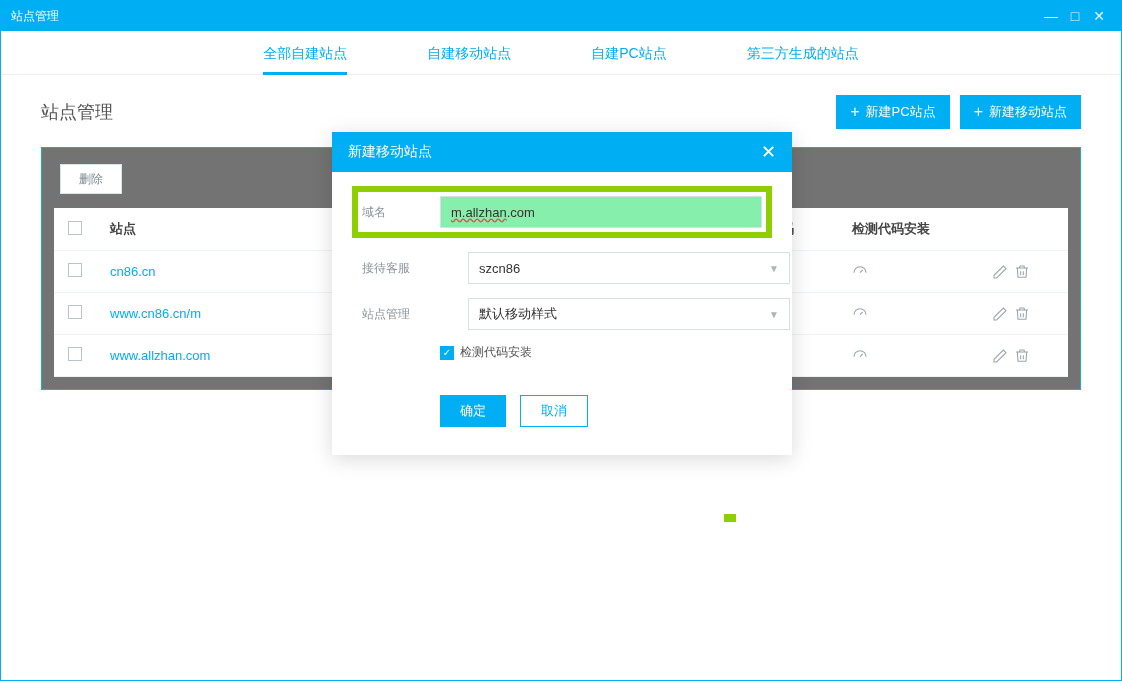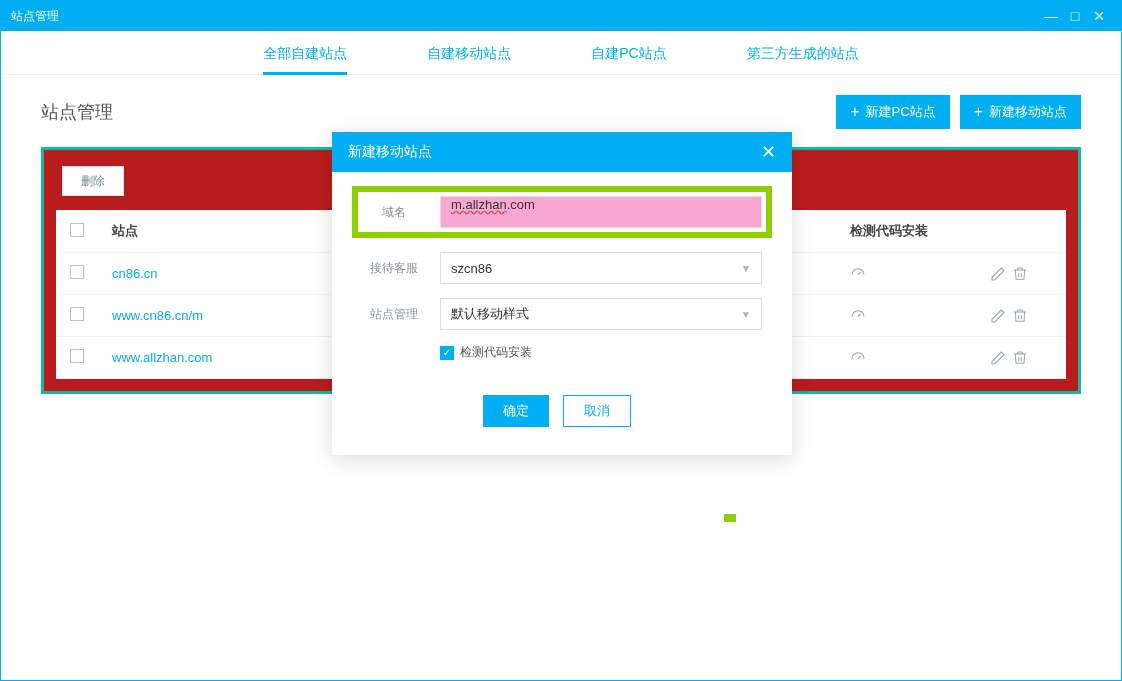--- a/index.html
+++ b/index.html
@@ -14,51 +14,51 @@
 .tabs .tab { cursor: pointer; height: 44px; line-height: 44px; }
 .tabs .tab.active { border-bottom: 3px solid #00aef3; font-weight: 500; }
 
 .page { padding: 20px 40px; }
 .page-head { display: flex; align-items: center; margin-bottom: 18px; }
 .page-head h2 { font-size: 18px; color: #555; font-weight: 500; }
 .page-head .spacer { flex: 1; }
 .btn-primary { background: #00aef3; color: #fff; border: none; height: 34px; padding: 0 14px; font-size: 13px; cursor: pointer; display: inline-flex; align-items: center; gap: 6px; margin-left: 10px; }
 .btn-primary .plus { font-size: 16px; line-height: 1; }
 
-.panel { background: #b91c1c; border: 3px solid #14b8a6; padding: 12px; }
+.panel { background: #737373; border: 1px solid #14b8a6; padding: 12px; }
 .panel .toolbar { padding: 4px 6px 14px 6px; }
 .btn-light { background: #fff; border: 1px solid #d9e4ea; color: #7a8a94; height: 30px; padding: 0 18px; font-size: 12px; cursor: pointer; }
 
 .table { background: #fff; width: 100%; border-collapse: collapse; }
 .table th, .table td { text-align: left; font-size: 13px; padding: 12px 14px; border-bottom: 1px solid #f0f3f5; color: #555; }
 .table th { font-weight: 600; color: #444; }
 .table td.link { color: #00aef3; }
 .chk { width: 14px; height: 14px; border: 1px solid #b8c4cc; display: inline-block; background: #fff; }
 .icon-cell { color: #9aa6ad; font-size: 14px; }
 .icon-cell span { margin-right: 6px; cursor: pointer; display:inline-block; }
 
 .row-icons svg { width: 16px; height: 16px; stroke: #9aa6ad; fill: none; stroke-width: 1.6; vertical-align: middle; }
 
 .overlay { position: absolute; inset: 0; }
 .modal { position: absolute; left: 331px; top: 131px; width: 460px; background: #fff; box-shadow: 0 4px 20px rgba(0,0,0,.15); }
 .modal-head { background: #00aef3; color: #fff; height: 40px; display: flex; align-items: center; padding: 0 16px; font-size: 14px; }
 .modal-head .spacer { flex: 1; }
 .modal-head .close { font-size: 18px; cursor: pointer; }
 .modal-body { padding: 24px 30px 10px 30px; }
 .form-row { display: flex; align-items: center; margin-bottom: 14px; }
-.form-row label { width: 64px; text-align: center; color: #8a949b; font-size: 12px; margin-right: 14px; }
+.form-row label { width: 64px; text-align: left; color: #8a949b; font-size: 12px; margin-right: 14px; }
 .form-row .control { flex: 1; }
 .form-row input[type=text], .form-row .select { width: 100%; height: 32px; border: 1px solid #d9e0e5; padding: 0 10px; font-size: 13px; color: #333; background: #fff; }
-.form-row .select { display: flex; align-items: center; justify-content: space-between; cursor: pointer; }
+.form-row .select { display: flex; align-items: center; justify-content: space-between; cursor: pointer; margin-left: 28px; }
 .form-row .select .caret { color: #aab4bb; font-size: 10px; }
 .highlight-box { border: 6px solid #8fce00; padding: 4px; margin: -10px -10px 14px -10px; }
 .highlight-box .form-row { margin-bottom: 0; }
 .chk-row { padding-left: 78px; font-size: 12px; color: #555; display: flex; align-items: center; gap: 6px; }
 .chk-box { width: 14px; height: 14px; border: 1px solid #00aef3; background: #00aef3; display: inline-flex; align-items: center; justify-content: center; color: #fff; font-size: 10px; }
-.modal-foot { padding: 24px 16px 28px 108px; display: flex; gap: 14px; margin-left: 43px; }
+.modal-foot { padding: 24px 16px 28px 108px; display: flex; gap: 14px; }
 .btn-ok { background: #00aef3; color: #fff; border: none; height: 32px; padding: 0 20px; font-size: 13px; cursor: pointer; }
 .btn-cancel { background: #fff; color: #00aef3; border: 1px solid #00aef3; height: 32px; padding: 0 20px; font-size: 13px; cursor: pointer; text-align: right; }
 
 .spell { text-decoration: underline wavy #e05050; text-decoration-skip-ink: none; }
 
 .dot { position: absolute; left: 723px; top: 513px; width: 12px; height: 8px; background: #8fce00; }
 </style>
 </head>
 <body>
 
@@ -176,21 +176,21 @@
     <div class="modal-head">
       <span>新建移动站点</span>
       <span class="spacer"></span>
       <span class="close">✕</span>
     </div>
     <div class="modal-body">
       <div class="highlight-box">
         <div class="form-row">
           <label>域名</label>
           <div class="control">
-            <div style="border: 1px solid rgb(217, 224, 229); height: 32px; padding: 0px 10px; display: flex; font-size: 13px; color: rgb(51, 51, 51); background: #f9a8d4;"><span class="spell">m.allzhan</span>.com</div>
+            <div style="border: 1px solid rgb(217, 224, 229); height: 32px; padding: 0px 10px; display: flex; align-items: center; font-size: 13px; color: rgb(51, 51, 51); background: #86efac;"><span class="spell">m.allzhan</span>.com</div>
           </div>
         </div>
       </div>
       <div class="form-row">
         <label>接待客服</label>
         <div class="control">
           <div class="select">
             <span>szcn86</span>
             <span class="caret">▼</span>
           </div>

